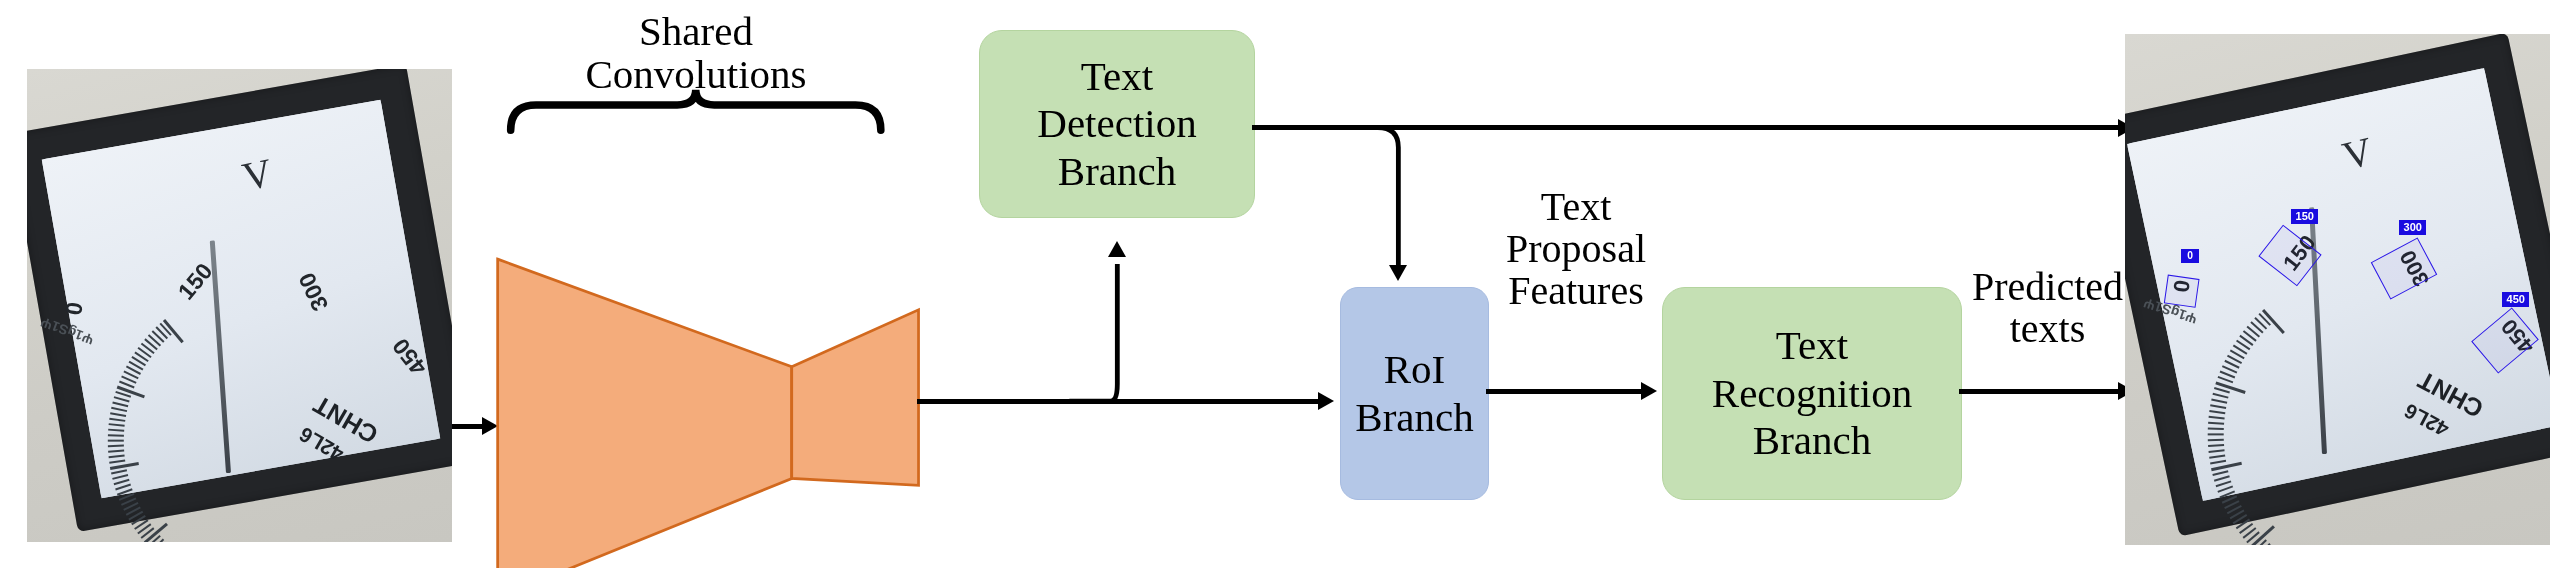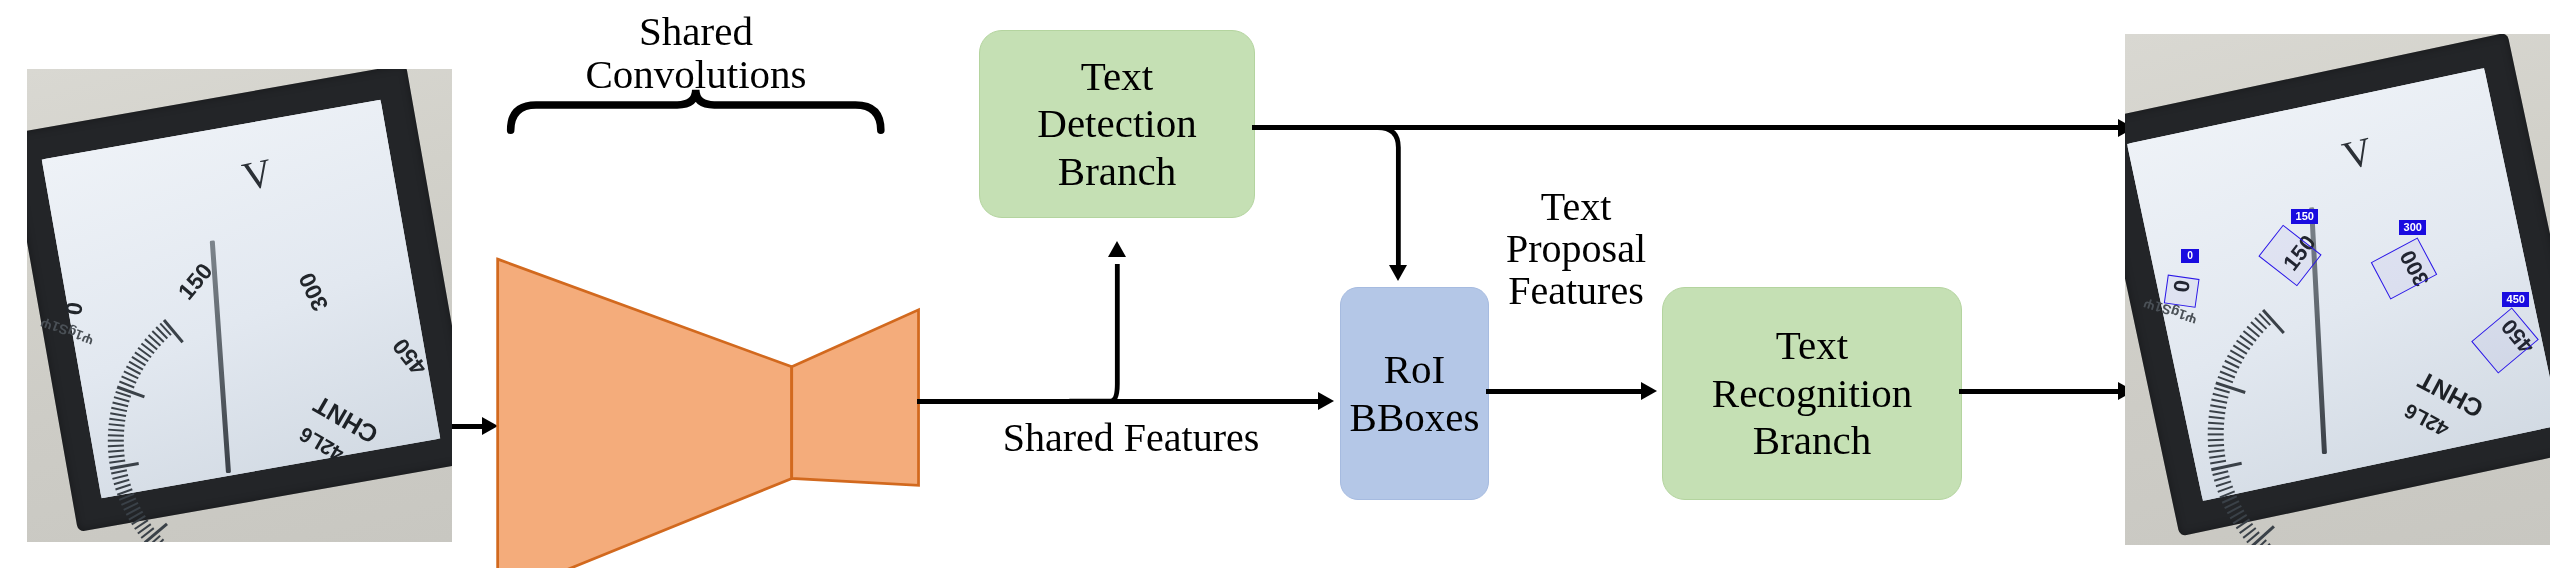--- a/index.html
+++ b/index.html
@@ -160,39 +160,40 @@
   <div class="hline" style="left:1252px;top:125px;width:884px;"></div>
   <div class="arrowR" style="left:2118px;top:119px;"></div>
 
   <svg class="ovl" viewBox="0 0 3758 830">
     <path d="M 2010,186 Q 2040,186 2040,215 L 2040,392" fill="none" stroke="#000" stroke-width="7"></path>
   </svg>
   <div class="arrowD" style="left:1389px;top:265px;"></div>
 
   <div class="node blue" style="left:1340px;top:287px;width:147px;height:211px;">
     <span style="font-size:41px;">RoI
-BBoxes</span>
-  </div>
-
-  <div class="lbl" style="left:946px;top:417px;width:370px;font-size:40px;">Shared Features</div>
+Branch</span>
+  </div>
+
 
   <div class="hline" style="left:1486px;top:389px;width:158px;"></div>
   <div class="arrowR" style="left:1641px;top:382px;"></div>
   <div class="lbl" style="left:1487px;top:186px;width:178px;font-size:40px;">Text
 Proposal
 Features</div>
 
   <div class="node green" style="left:1662px;top:287px;width:298px;height:211px;">
     <span style="font-size:41px;">Text
 Recognition
 Branch</span>
   </div>
 
   <div class="hline" style="left:1959px;top:389px;width:177px;"></div>
   <div class="arrowR" style="left:2118px;top:382px;"></div>
+  <div class="lbl" style="left:1962px;top:266px;width:171px;font-size:40px;">Predicted
+texts</div>
 
   <div class="meter" style="left:2125px;top:34px;width:425px;height:511px;">
     <div class="scene"></div>
 
     <div class="bezel" style="left:5.5px;top:38px;width:425px;height:425px;transform:rotate(-12deg);"></div>
     <div class="face" style="left:36px;top:68px;width:365px;height:365px;transform:rotate(-12deg);">
       <div class="faceInner"></div>
     </div>
 
     <div class="abs" style="left:36px;top:68px;width:365px;height:365px;transform:rotate(-12deg);">

